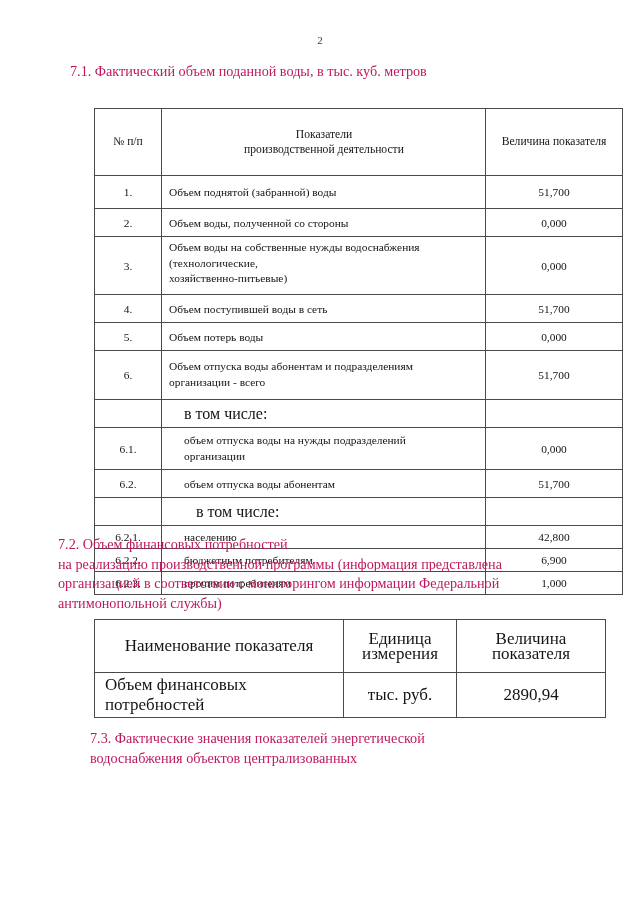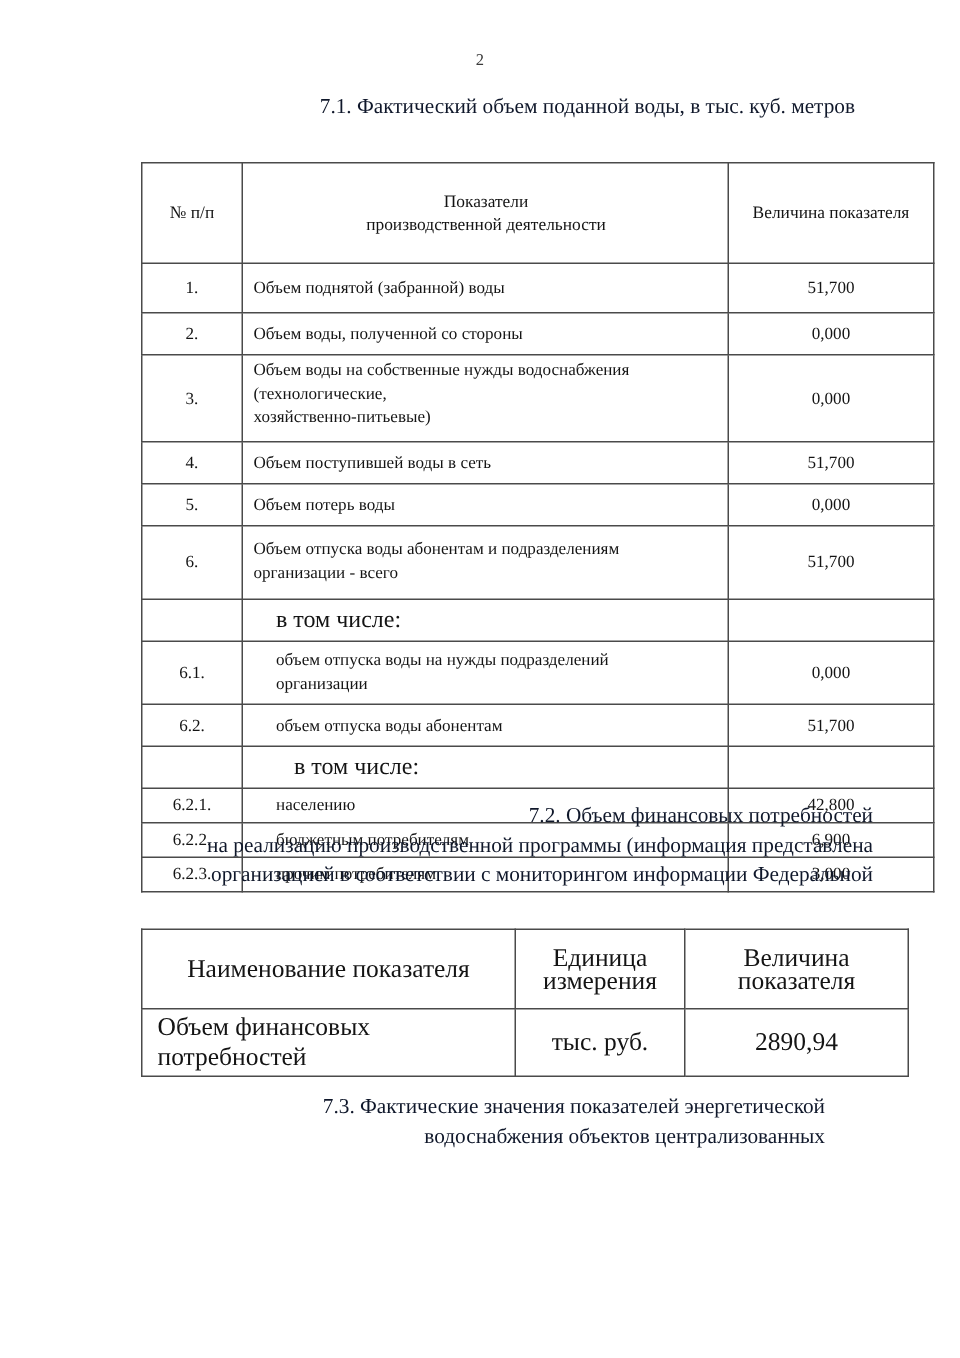--- a/index.html
+++ b/index.html
@@ -30,24 +30,24 @@
     width: 640px;
     text-align: center;
     font-size: 11px;
     color: #3a3a3a;
     letter-spacing: 0.2px;
   }
 
   
   .heading {
     position: absolute;
-    text-align: right;
+    text-align: left;
     font-size: 14.2px;
     line-height: 18.5px;
-    color: #0f172a;
+    color: #be185d;
   }
   .heading-71 {
     top: 62px;
     left: 70px;
     width: 500px;
   }
   .heading-72 {
     top: 535px;
     left: 58px;
     width: 524px;
@@ -249,29 +249,30 @@
           <span class="heading-line">бюджетным потребителям</span>
         </td>
         <td class="c-value">6,900</td>
       </tr>
 
       <tr class="r-h18">
         <td class="c-num">6.2.3.</td>
         <td class="c-name indent-1">
           <span class="heading-line">прочим потребителям</span>
         </td>
-        <td class="c-value">3,000</td>
+        <td class="c-value">1,000</td>
       </tr>
     </tbody>
   </table>
 
   <div class="heading heading-72">
     <span class="heading-line">7.2. Объем финансовых потребностей</span>
     <span class="heading-line">на реализацию производственной программы (информация представлена</span>
     <span class="heading-line">организацией в соответствии с мониторингом информации Федеральной</span>
+    <span class="heading-line">антимонопольной службы)</span>
   </div>
 
   <table class="doc-table" id="table-72">
     <thead>
       <tr>
         <td class="c-name">Наименование показателя</td>
         <td class="c-unit">
           <span class="heading-line">Единица</span>
           <span class="heading-line">измерения</span>
         </td>

